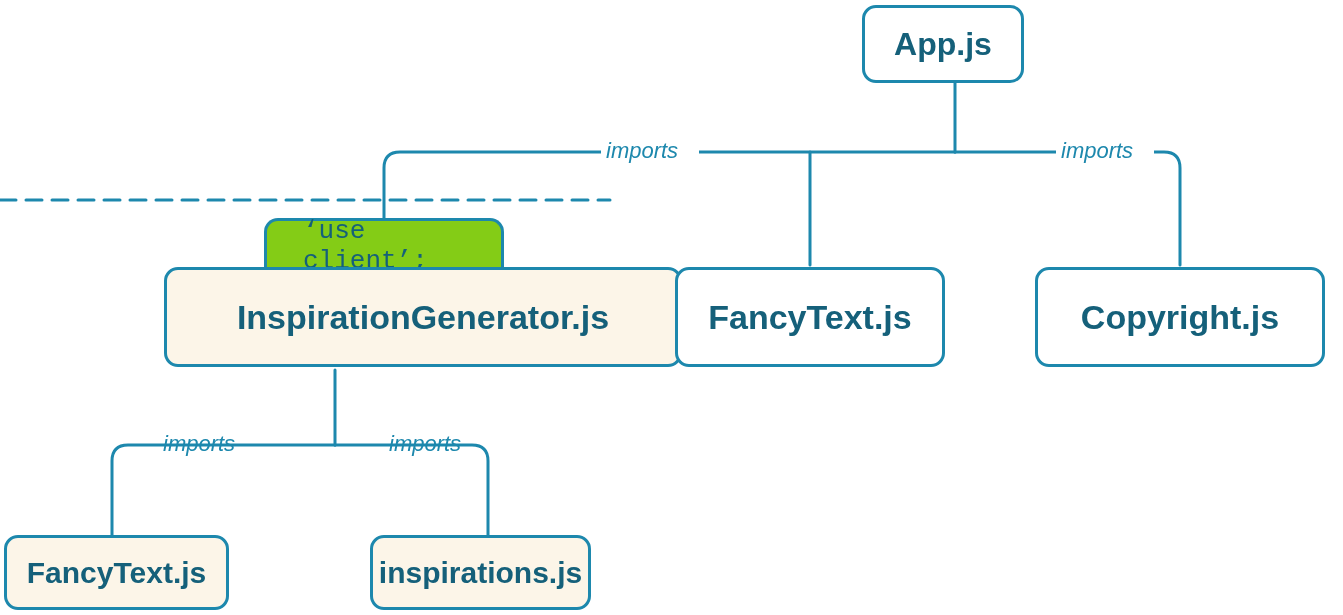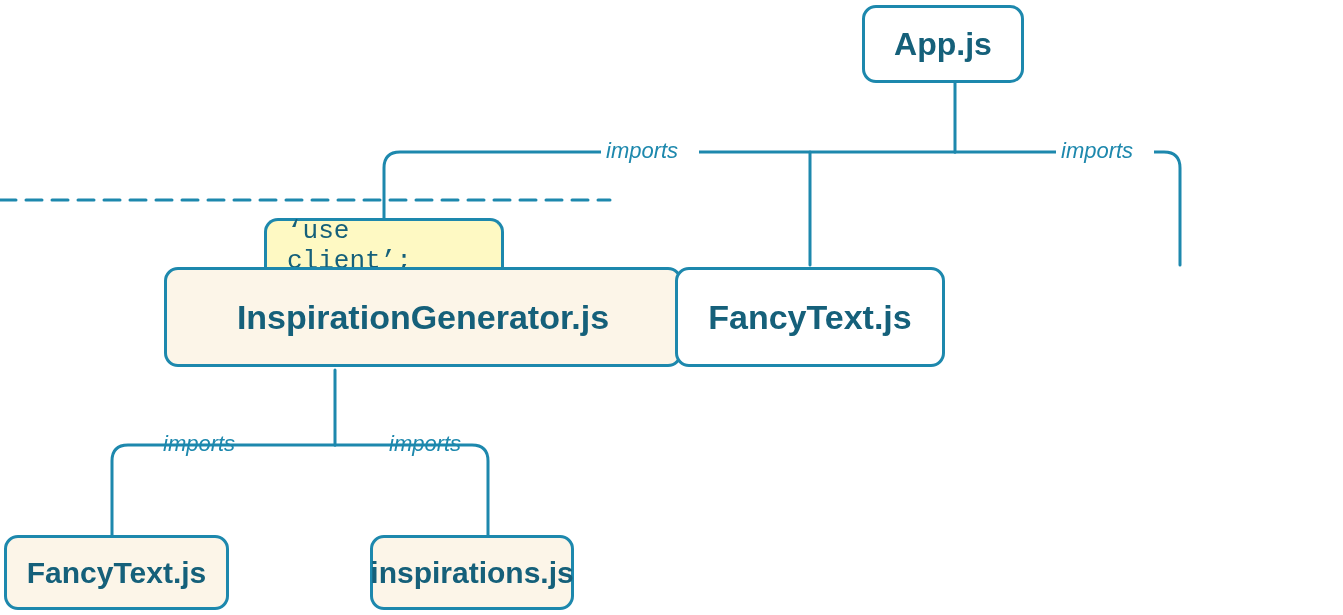--- a/index.html
+++ b/index.html
@@ -37,29 +37,29 @@
     font-size: 32px;
   }
   .node.white { background: #ffffff; }
   .node.cream { background: #fcf5e8; }
   .badge {
     position: absolute;
     box-sizing: border-box;
     border: 3px solid #1d88ad;
     border-bottom: none;
     border-radius: 14px 14px 0 0;
-    background: #fef9c3;
+    background: #84cc16;
     color: #15607a;
     display: flex;
     align-items: center;
     justify-content: center;
     font-family: ui-monospace, SFMono-Regular, Menlo, Consolas, "Liberation Mono", monospace;
     font-size: 26px;
     font-weight: 500;
-    padding: 0 20px;
+    padding: 0 36px;
   }
   .edge-label {
     position: absolute;
     font-size: 22px;
     color: #1d88ad;
     font-weight: 500;
     white-space: nowrap;
     font-style: italic;
   }
 </style>
@@ -110,22 +110,25 @@
     <span>‘use client’;</span>
   </div>
   <div class="node cream" style="left:164px; top:267px; width:518px; height:100px; font-size:34px;">
     <span>InspirationGenerator.js</span>
   </div>
 
   <div class="node white" style="left:675px; top:267px; width:270px; height:100px; font-size:34px;">
     <span>FancyText.js</span>
   </div>
 
+  <div class="node white" style="left:1035px; top:267px; width:290px; height:100px; font-size:34px;">
+    <span>Copyright.js</span>
+  </div>
 
   <div class="node cream" style="left:4px; top:535px; width:225px; height:75px; font-size:30px;">
     <span>FancyText.js</span>
   </div>
 
-  <div class="node cream" style="left:370px; top:535px; width:204px; height:75px; font-size:30px;">
+  <div class="node cream" style="left:370px; top:535px; width:221px; height:75px; font-size:30px;">
     <span>inspirations.js</span>
   </div>
 
 </div>
 
 </body></html>

